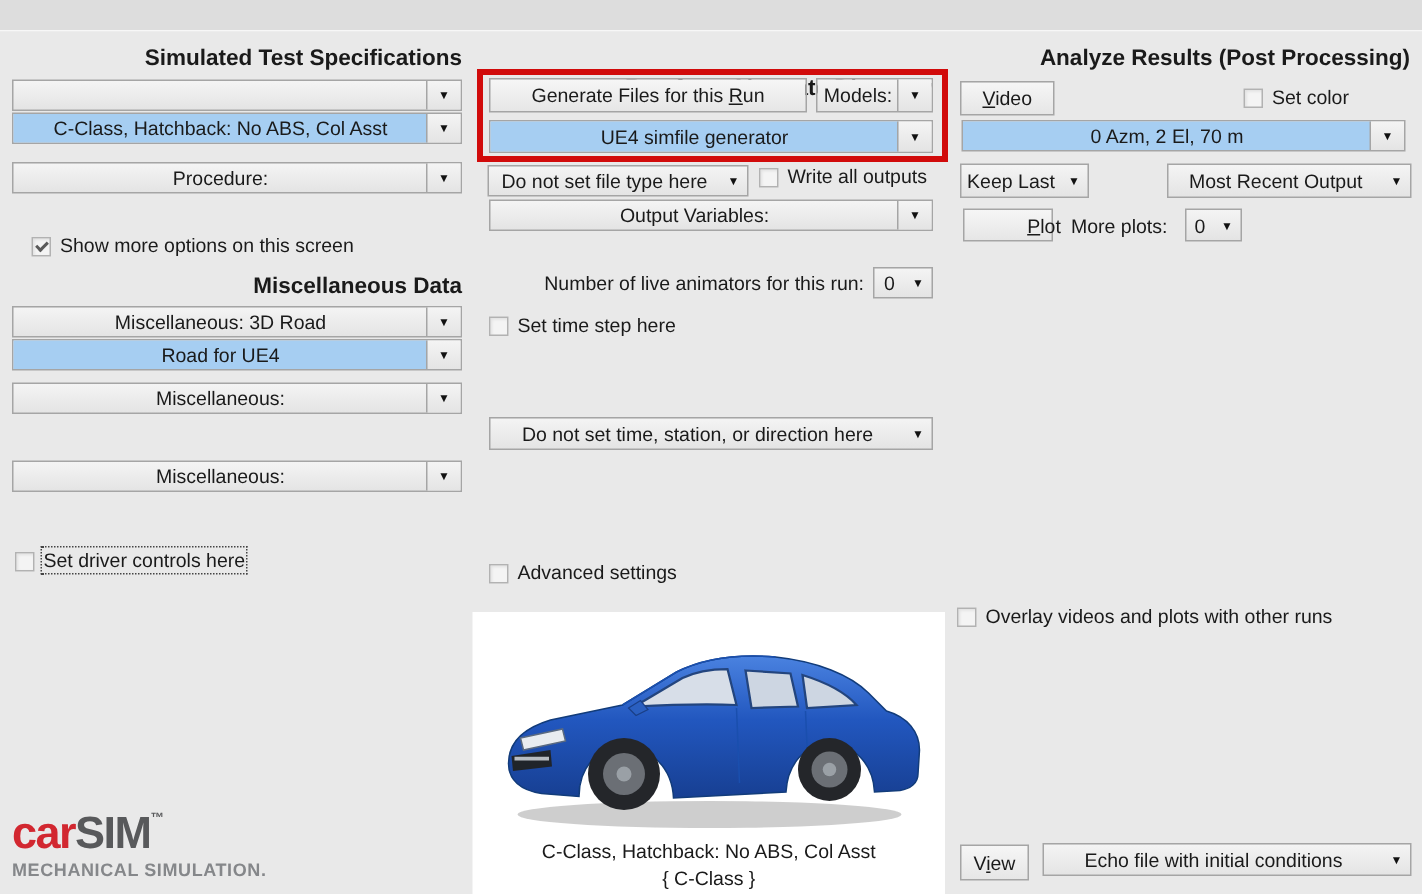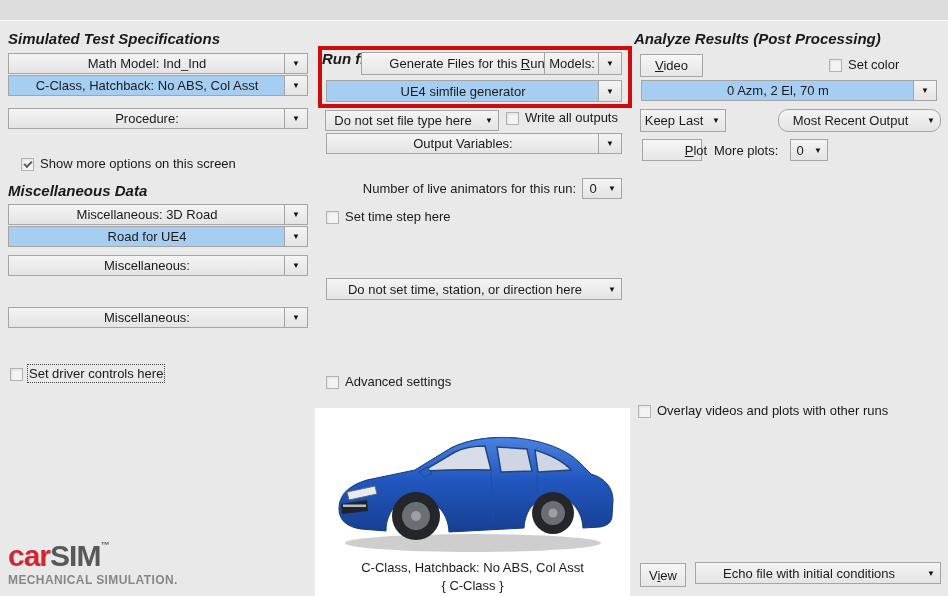--- a/index.html
+++ b/index.html
@@ -1,19 +1,19 @@
 <!DOCTYPE html>
 <html><head>
 <meta charset="utf-8">
 <style>
   html,body{margin:0;padding:0;}
   #screen{position:relative;width:948px;height:596px;background:#e9e9e9;
           font-family:"Liberation Sans",sans-serif;font-size:13px;color:#1a1a1a;overflow:hidden;}
   .topstrip{position:absolute;left:0;top:0;width:100%;height:20px;background:#dddddd;border-bottom:1px solid #f7f7f7;}
-  .h1{position:absolute;font-weight:bold;font-size:15px;text-align:left;white-space:nowrap;font-style:italic;}
+  .h1{position:absolute;font-weight:bold;font-size:15px;text-align:right;white-space:nowrap;}
   
   .dd{position:absolute;background:linear-gradient(#f4f4f4,#e4e4e4);border:1px solid #a5a5a5;box-sizing:border-box;}
   .dd-main{position:absolute;left:0;top:0;bottom:0;right:22px;display:flex;align-items:center;justify-content:center;white-space:nowrap;overflow:hidden;}
   .dd-arrow{position:absolute;right:0;top:0;bottom:0;width:22px;display:flex;align-items:center;justify-content:center;font-size:8px;color:#111;}
   .dd.split .dd-arrow{border-left:1px solid #a5a5a5;background:linear-gradient(#f4f4f4,#e4e4e4);}
   .dd.plain .dd-main{right:18px;}
   .dd.plain .dd-arrow{width:18px;}
   .dd.blue .dd-main{background:#a6cef2;}
   
   .btn{position:absolute;background:linear-gradient(#f6f6f6,#e6e6e6);border:1px solid #a5a5a5;box-sizing:border-box;
@@ -40,21 +40,20 @@
 </style>
 </head>
 <body>
 
 <div id="screen">
   <div class="topstrip"></div>
 
   <div class="h1" style="left:8px;top:30px;width:300px;">Simulated Test Specifications</div>
 
   <div class="dd split" style="left:8px;top:53px;width:300px;height:21px;">
-    <span class="dd-main">Math Model: Ind_Ind</span>
     <span class="dd-arrow">▼</span>
   </div>
 
   <div class="dd split blue" style="left:8px;top:75px;width:300px;height:21px;">
     <span class="dd-main">C-Class, Hatchback: No ABS, Col Asst</span>
     <span class="dd-arrow">▼</span>
   </div>
 
   <div class="dd split" style="left:8px;top:108px;width:300px;height:21px;">
     <span class="dd-main">Procedure:</span>
@@ -95,21 +94,21 @@
 
   <div class="logo">
     <div class="brand"><span class="car">car</span><span class="sim">SIM</span><span class="tm">™</span></div>
     <div class="sub">MECHANICAL SIMULATION.</div>
   </div>
 
   <div class="h1" style="left:322px;top:30px;width:300px;margin-top:20px;">Run from Alternate Directory</div>
 
   <div class="redbox"></div>
 
-  <div class="btn" style="left:326px;top:52px;width:212px;height:23px;margin-left:35px;">
+  <div class="btn" style="left:326px;top:52px;width:212px;height:23px;">
     <span><span>Generate Files for this </span><u>R</u><span>un</span></span>
   </div>
 
   <div class="dd split" style="left:544px;top:52px;width:78px;height:23px;">
     <span class="dd-main">Models:</span>
     <span class="dd-arrow">▼</span>
   </div>
 
   <div class="dd split blue" style="left:326px;top:80px;width:296px;height:22px;">
     <span class="dd-main">UE4 simfile generator</span>
@@ -199,21 +198,21 @@
   <div class="dd split blue" style="left:641px;top:80px;width:296px;height:21px;">
     <span class="dd-main">0 Azm, 2 El, 70 m</span>
     <span class="dd-arrow">▼</span>
   </div>
 
   <div class="dd plain" style="left:640px;top:109px;width:86px;height:23px;">
     <span class="dd-main">Keep Last</span>
     <span class="dd-arrow">▼</span>
   </div>
 
-  <div class="dd plain" style="left:778px;top:109px;width:163px;height:23px;border-radius:10px;">
+  <div class="dd plain" style="left:778px;top:109px;width:163px;height:23px;">
     <span class="dd-main">Most Recent Output</span>
     <span class="dd-arrow">▼</span>
   </div>
 
   <div class="btn" style="left:642px;top:139px;width:60px;height:22px;padding-left:48px;">
     <span><span></span><u>P</u><span>lot</span></span>
   </div>
 
   <span class="lbl" style="left:714px;top:143px;">More plots:</span>
   <div class="dd plain" style="left:790px;top:139px;width:38px;height:22px;">

